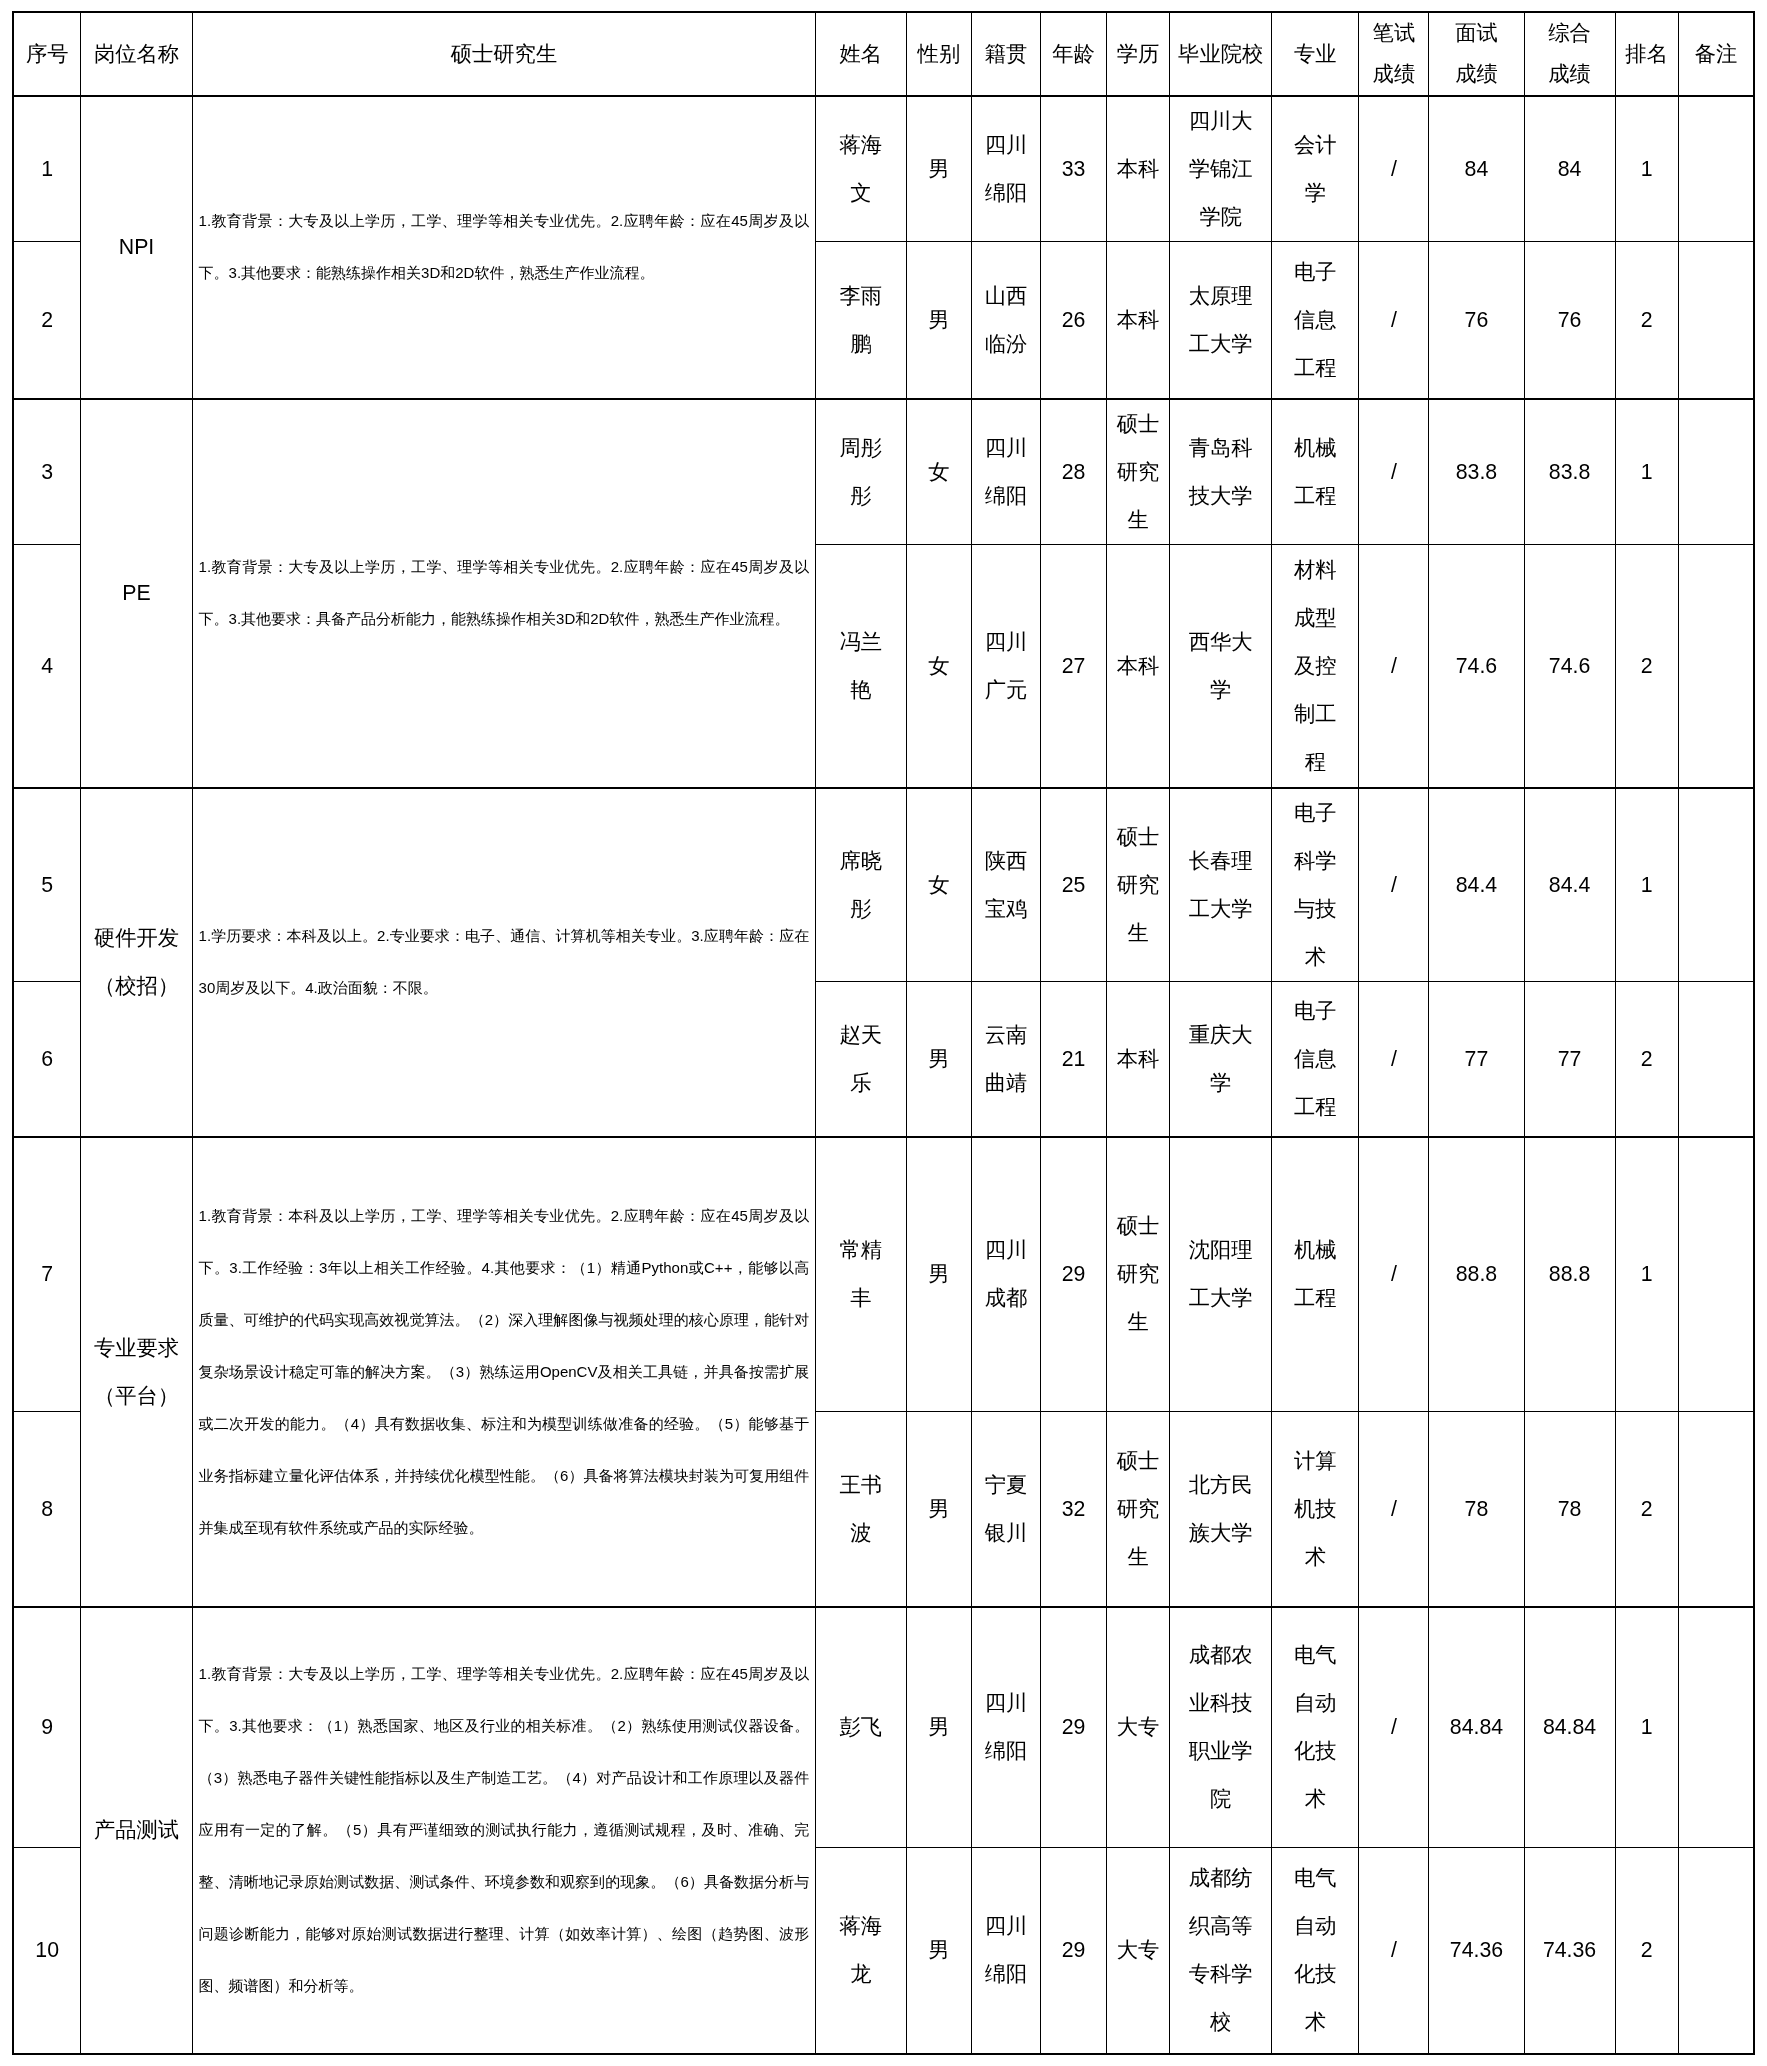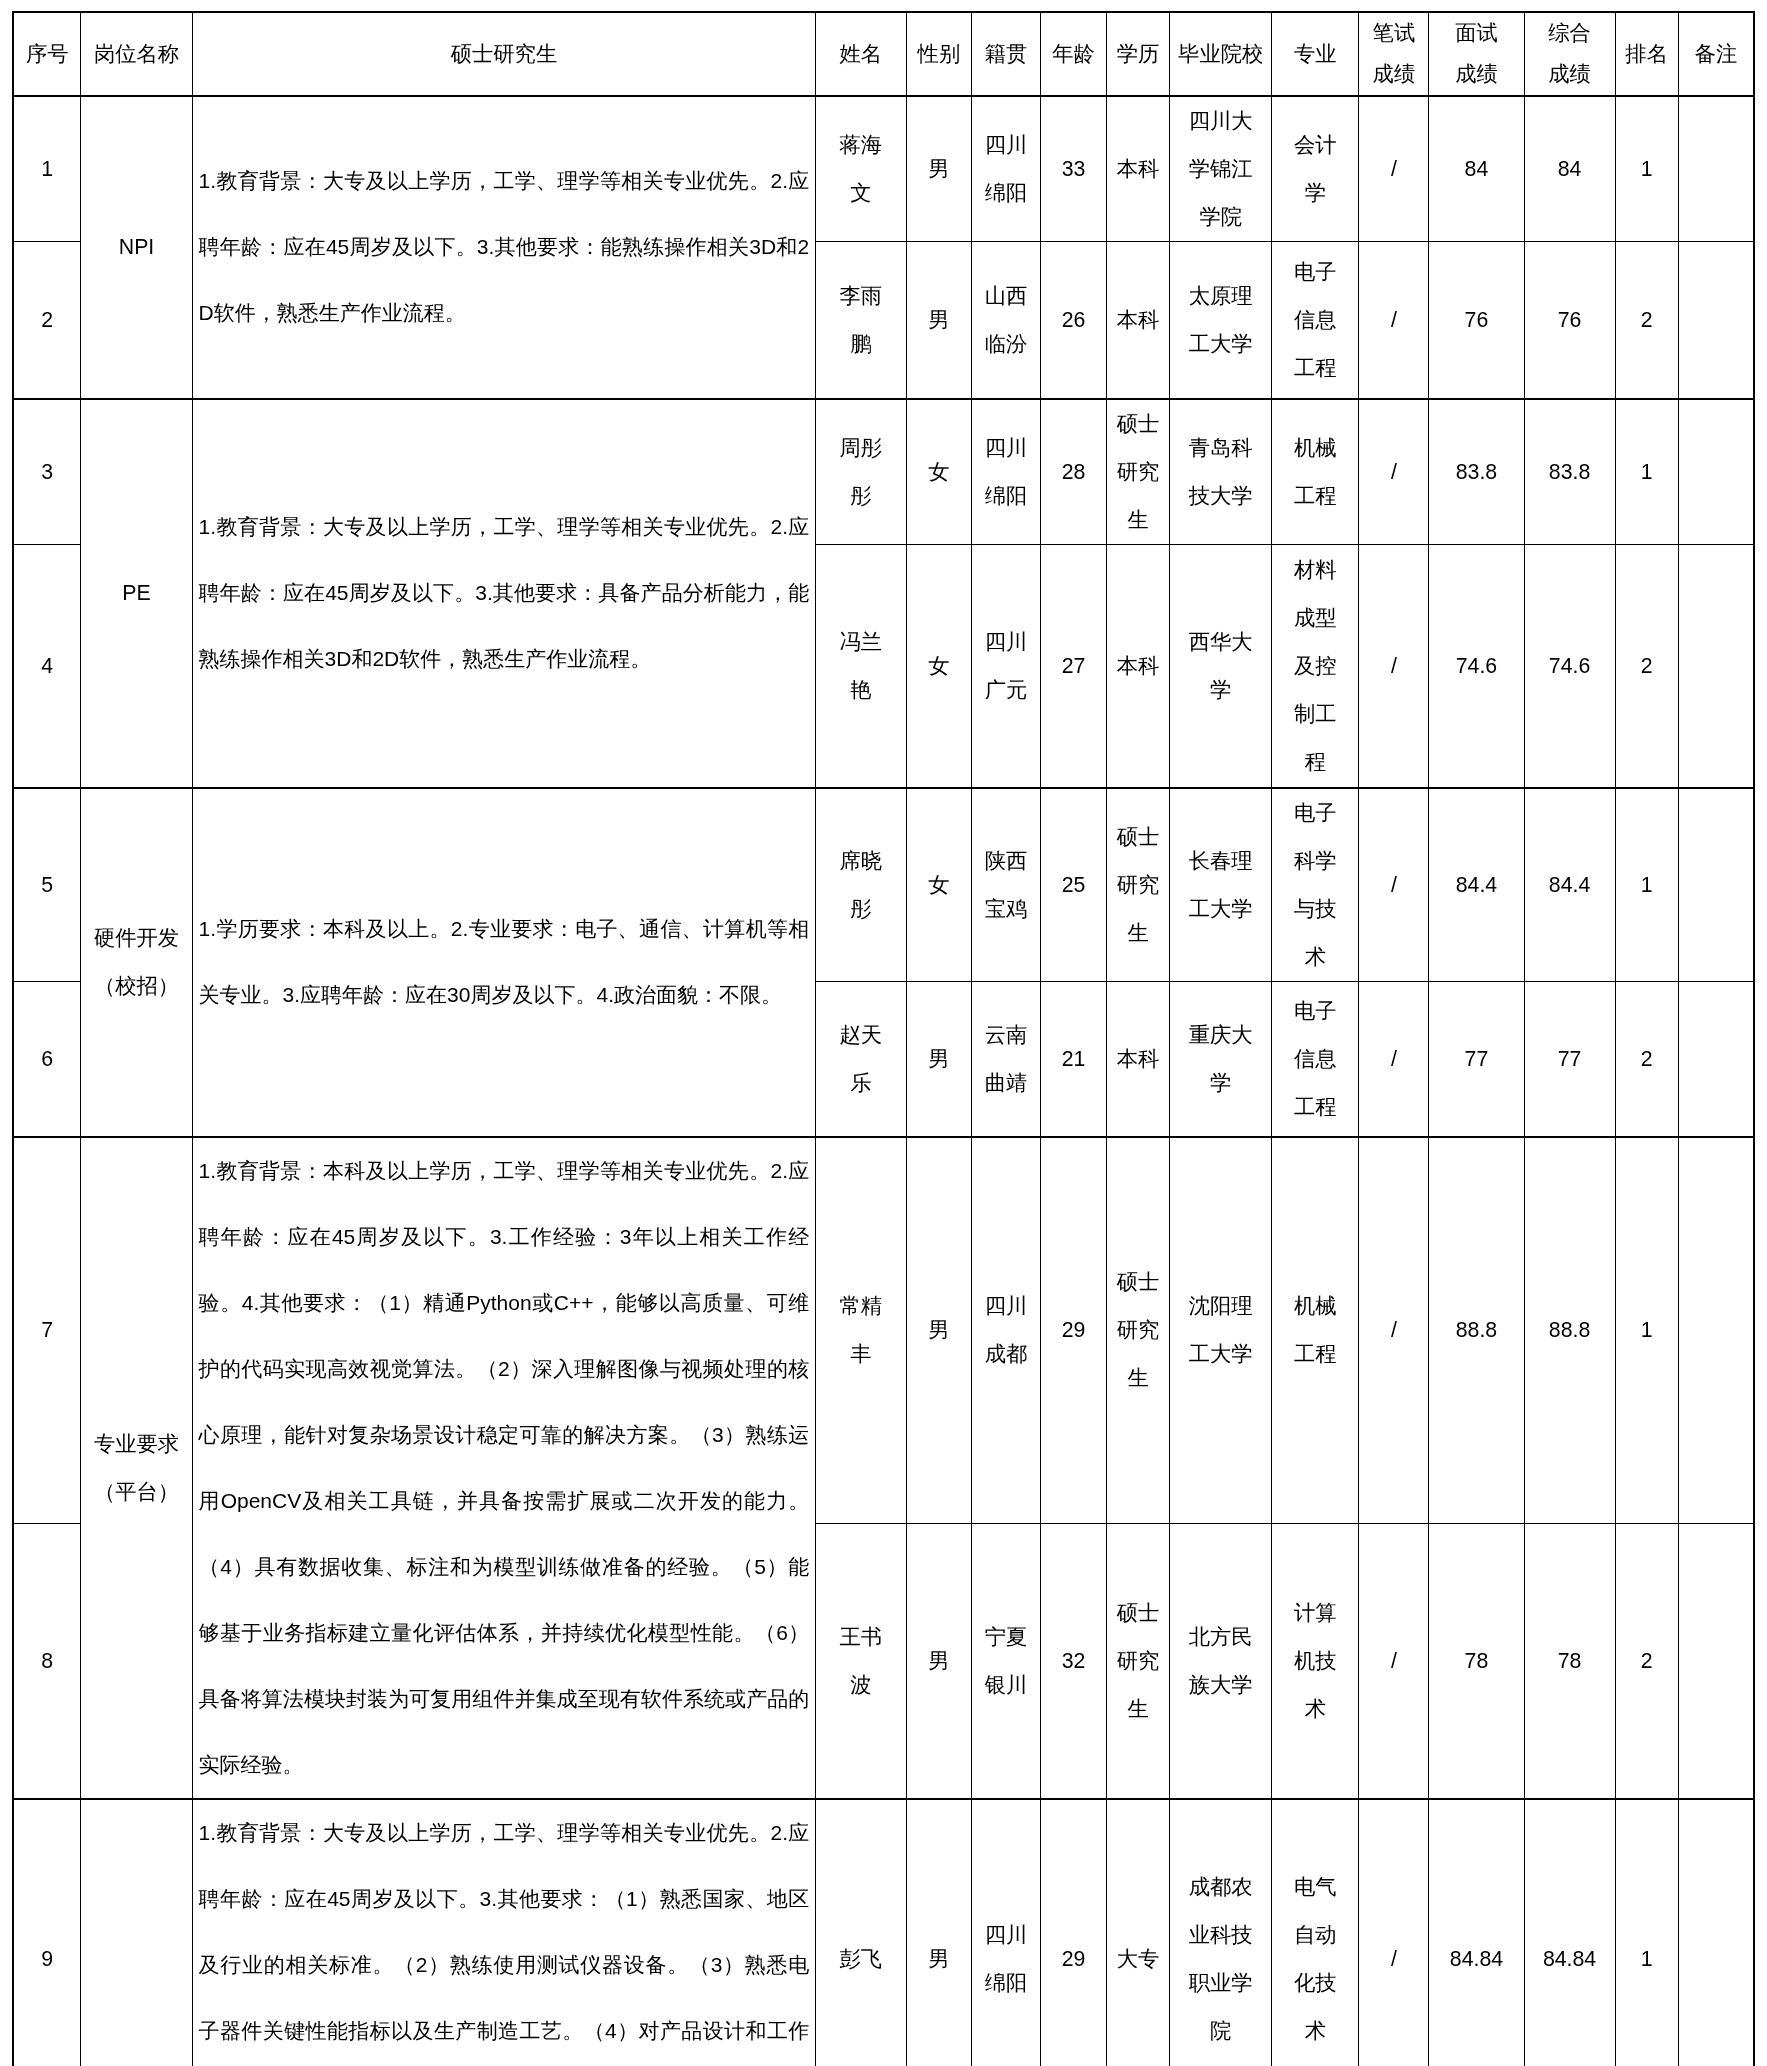--- a/index.html
+++ b/index.html
@@ -46,22 +46,22 @@
   tbody tr:nth-child(4)  { height: 244px; }
   tbody tr:nth-child(5)  { height: 193px; }
   tbody tr:nth-child(6)  { height: 155px; }
   tbody tr:nth-child(7)  { height: 275px; }
   tbody tr:nth-child(8)  { height: 195px; }
   tbody tr:nth-child(9)  { height: 241px; }
   tbody tr:nth-child(10) { height: 206px; }
   tr.group-start td { border-top: 2.8px solid #000; }
   td.req {
     text-align: justify;
-    font-size: 21px;
-    line-height: 66px;
+    font-size: 15px;
+    line-height: 52px;
     padding: 0 5.5px;
   }
   td.c-hometown, td.c-edu { padding: 0 9px; }
   td.c-school  { padding: 0 16.5px; }
   td.c-major   { padding: 0 13.8px; }
   td.c-name    { padding: 0 14px; }
 </style>
 </head>
 <body>
 

